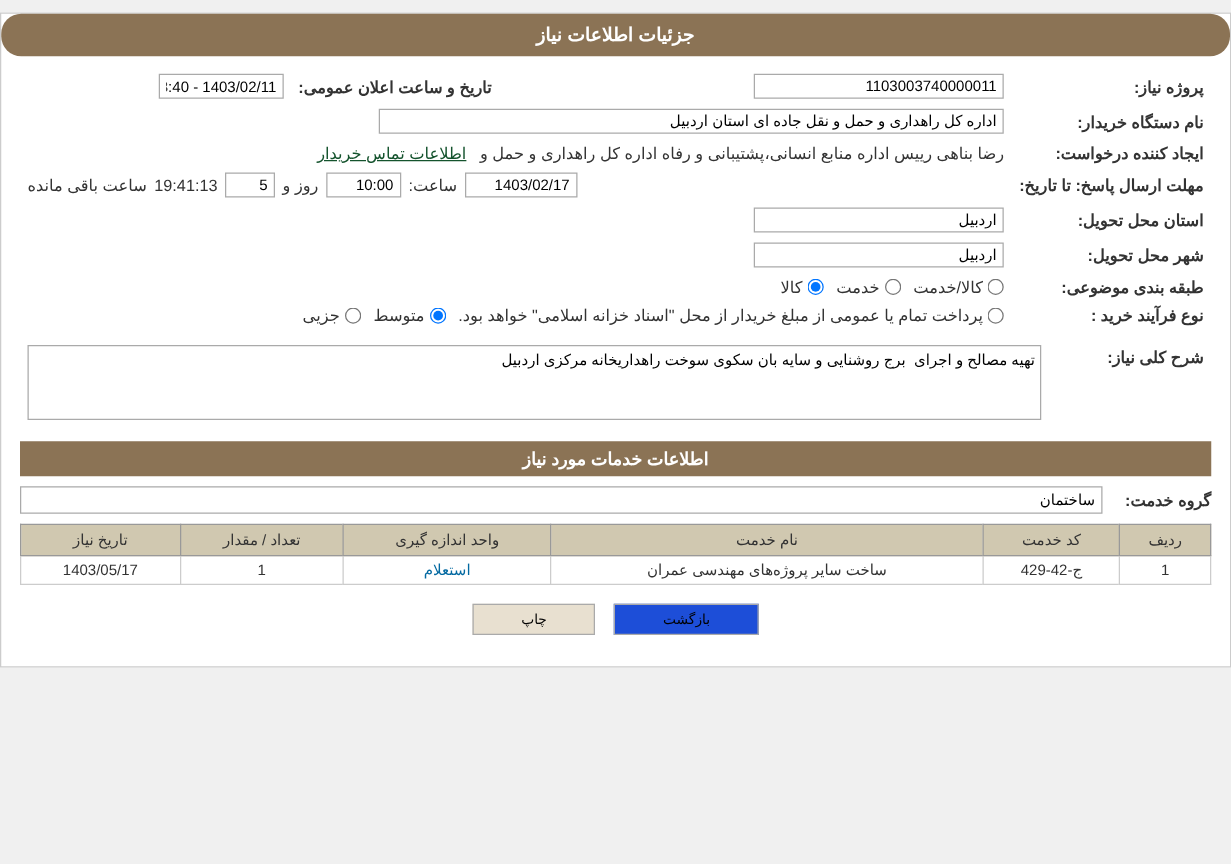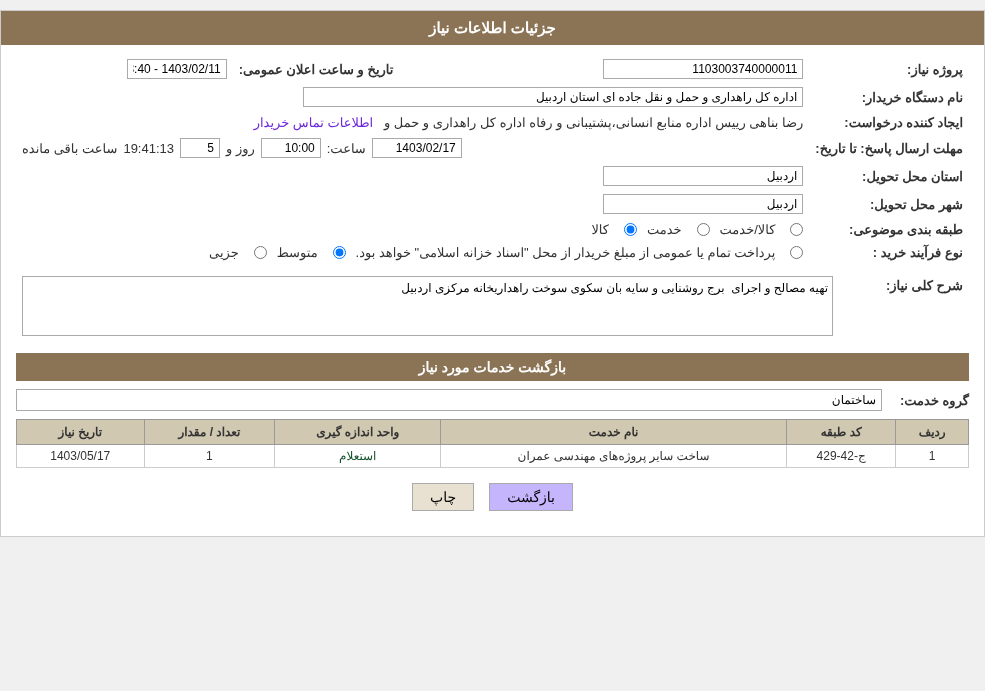--- a/index.html
+++ b/index.html
@@ -16,20 +16,21 @@
       background: #fff;
       border: 1px solid #ccc;
     }
     .page-header {
       background: #8B7355;
       color: #fff;
       text-align: center;
       padding: 8px 10px;
       font-size: 15px;
       font-weight: bold;
+      border-radius: 16px;
     }
     .content {
       padding: 10px 15px;
     }
     .info-table {
       width: 100%;
       border-collapse: collapse;
       margin-bottom: 8px;
     }
     .info-table td {
@@ -61,32 +62,33 @@
       width: 100px;
     }
     .inline-row {
       display: flex;
       align-items: center;
       gap: 6px;
       flex-wrap: wrap;
       justify-content: flex-end;
     }
     .link-blue {
-      color: #6d28d9;
+      color: #14532d;
+      text-decoration: underline;
       cursor: pointer;
     }
     .radio-group {
       display: flex;
       gap: 10px;
       align-items: center;
     }
     .radio-item {
       display: flex;
       align-items: center;
-      gap: 15px;
+      gap: 4px;
     }
     .section-header {
       background: #8B7355;
       color: #fff;
       text-align: center;
       padding: 6px 10px;
       font-size: 14px;
       font-weight: bold;
       margin: 10px 0 8px 0;
     }
@@ -104,21 +106,21 @@
       width: 100%;
       border-collapse: collapse;
       margin-top: 8px;
       font-size: 12px;
     }
     .services-table th {
       background: #d0c8b0;
       border: 1px solid #999;
       padding: 5px 8px;
       text-align: center;
-      font-weight: bold;
+      font-weight: normal;
     }
     .services-table td {
       border: 1px solid #ccc;
       padding: 4px 8px;
       text-align: center;
     }
     .services-table tr:nth-child(even) {
       background: #f9f9f9;
     }
     .description-box {
@@ -132,33 +134,33 @@
       padding: 4px;
       margin-top: 4px;
     }
     .buttons-row {
       display: flex;
       justify-content: center;
       gap: 15px;
       margin: 15px 0;
     }
     .btn {
-      padding: 5px 17px;
-      font-family: Tahoma, Arial, sans-serif;
-      font-size: 14px;
+      padding: 5px 38px;
+      font-family: Tahoma, Arial, sans-serif;
+      font-size: 11px;
       cursor: pointer;
       border: 1px solid #aaa;
       background: #f0f0f0;
     }
     .btn-print {
       background: #e8e0d0;
       border: 1px solid #aaa;
     }
     .btn-back {
-      background: #c4b5fd;
+      background: #1d4ed8;
       border: 1px solid #aaa;
     }
     .group-service-row {
       display: flex;
       align-items: center;
       gap: 8px;
       margin-bottom: 8px;
     }
     .group-service-label {
       font-weight: bold;
@@ -292,45 +294,45 @@
           <tr>
         <td class="label-cell" style="vertical-align:top; padding-top:6px;text-align:right;">شرح کلی نیاز:</td>
         <td>
           <textarea class="textarea-box" readonly="" style="">تهیه مصالح و اجرای  برج روشنایی و سایه بان سکوی سوخت راهداریخانه مرکزی اردبیل</textarea>
         </td>
       </tr>
     </tbody>
       </table>
 
     <div class="section-header">
-      <span>بازگشت خدمات مورد نیاز</span>
+      <span>اطلاعات خدمات مورد نیاز</span>
     </div>
 
     <div class="group-service-row">
       <span class="group-service-label">گروه خدمت:</span>
       <input class="service-input" type="text" readonly="" value="ساختمان" style="">
     </div>
 
     <table class="services-table">
       <thead>
         <tr>
           <th>ردیف</th>
-          <th>کد طبقه</th>
+          <th>کد خدمت</th>
           <th>نام خدمت</th>
           <th>واحد اندازه گیری</th>
           <th>تعداد / مقدار</th>
           <th>تاریخ نیاز</th>
         </tr>
       </thead>
       <tbody>
         <tr class="table-row">
           <td>1</td>
           <td>ج-42-429</td>
           <td>ساخت سایر پروژه‌های مهندسی عمران</td>
-          <td style="color:#14532d;">استعلام</td>
+          <td style="color:#0369a1;">استعلام</td>
           <td>1</td>
           <td>1403/05/17</td>
         </tr>
       </tbody>
     </table>
 
 
     <div class="buttons-row">
       <button class="btn btn-back">بازگشت</button>
       <button class="btn btn-print">چاپ</button>

